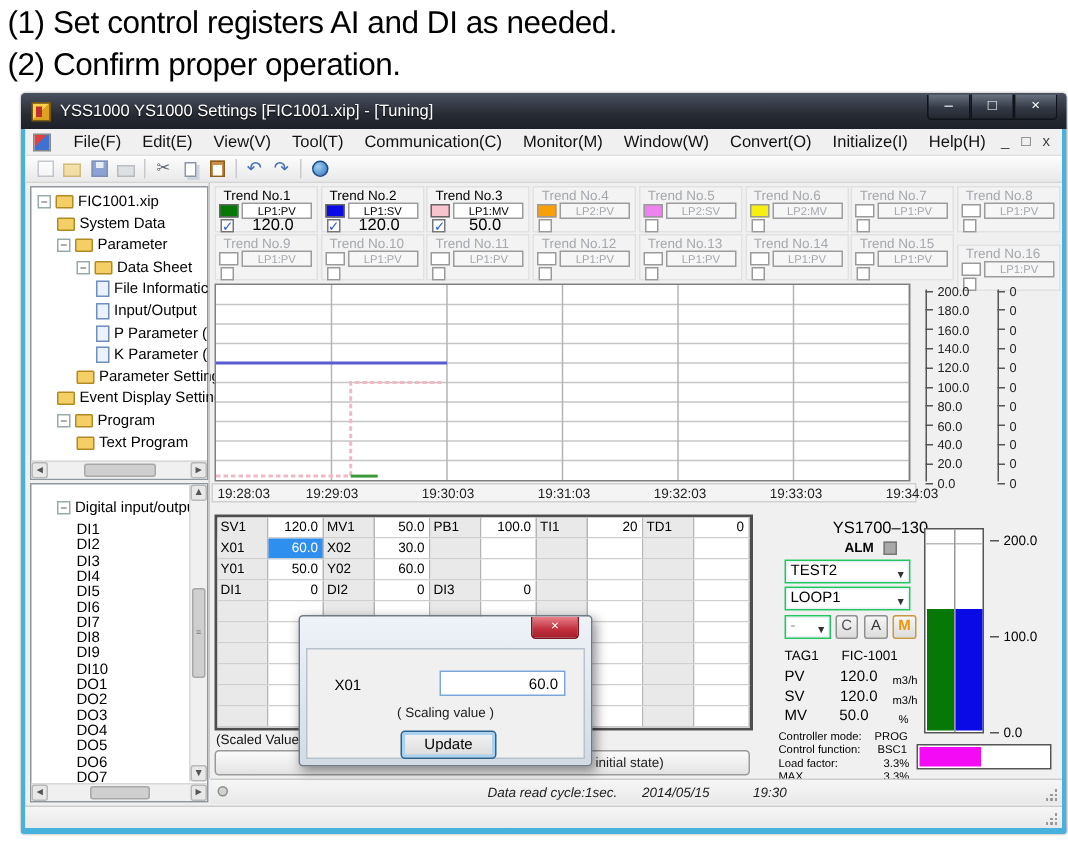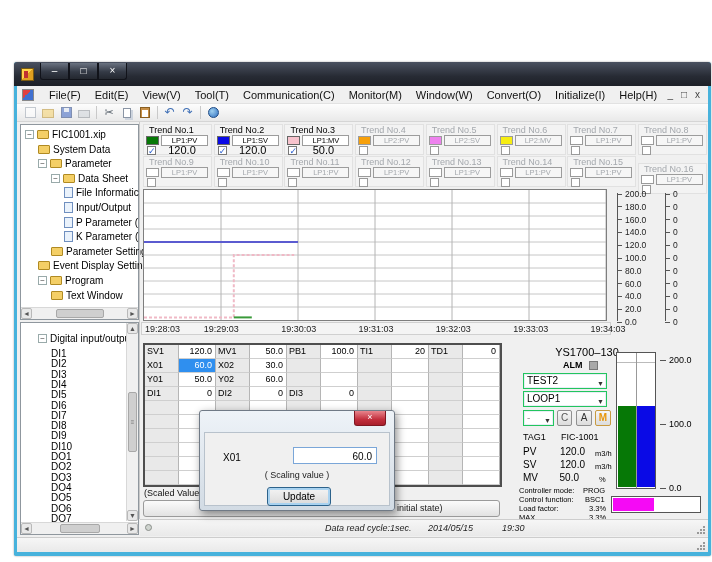--- a/index.html
+++ b/index.html
@@ -126,25 +126,30 @@
   .dlg-param { position:absolute; left:18px; top:19px; font-size:10px; }
   .dlg-input { position:absolute; left:88px; top:14px; width:84px; height:17px; background:#fff; border:1px solid #7aa6d8; font-size:10px; text-align:right; padding:1px 4px 0 0; }
   .dlg-note { position:absolute; left:0; top:37px; width:100%; text-align:center; font-size:9px; color:#222; }
   .dlg-update { position:absolute; left:62px; top:54px; width:64px; height:19px; background:linear-gradient(#f4f4f4,#dadada); border:1px solid #2c628b; box-shadow:0 0 0 2px #a8d2f0 inset; border-radius:3px; font-size:10px; text-align:center; line-height:17px; }
 </style>
 </head>
 <body>
 
 <div class="page">
 
+  <div class="instructions">
+    <div>(1) Set control registers AI and DI as needed.</div>
+    <div>(2) Confirm proper operation.</div>
+  </div>
 
   <div class="app-window">
 
     <div class="titlebar">
       <span class="app-icon"></span>
+      <span class="title-text">YSS1000 YS1000 Settings [FIC1001.xip] - [Tuning]</span>
       <span class="win-controls">
         <span class="win-btn first">–</span>
         <span class="win-btn">□</span>
         <span class="win-btn close">×</span>
       </span>
     </div>
 
     <div class="menubar">
       <span class="menu-icon"></span>
       <span id="menu-items" style="display:flex;">
@@ -247,21 +252,21 @@
             <span class="t-folder"></span>
             <span>Event Display Setting</span>
           </div>
           <div class="tree-row" style="top: 149px; left: 17px;">
             <span class="expander">−</span>
             <span class="t-folder"></span>
             <span>Program</span>
           </div>
           <div class="tree-row" style="top: 163.6px; left: 30px;">
             <span class="t-folder"></span>
-            <span>Text Window</span>
+            <span>Text Program</span>
           </div>
         </div>
       <div class="scroll-h" style="left:0; bottom:0; width:117px;">
         <span class="sc-btn">◄</span>
         <span class="sc-thumb-h" style="width:48px;"></span>
         <span class="sc-btn">►</span>
       </div>
     </div>
 
     <div class="pane" id="pane2" style="left:3px; top:260px; width:119px; height:213px;">

